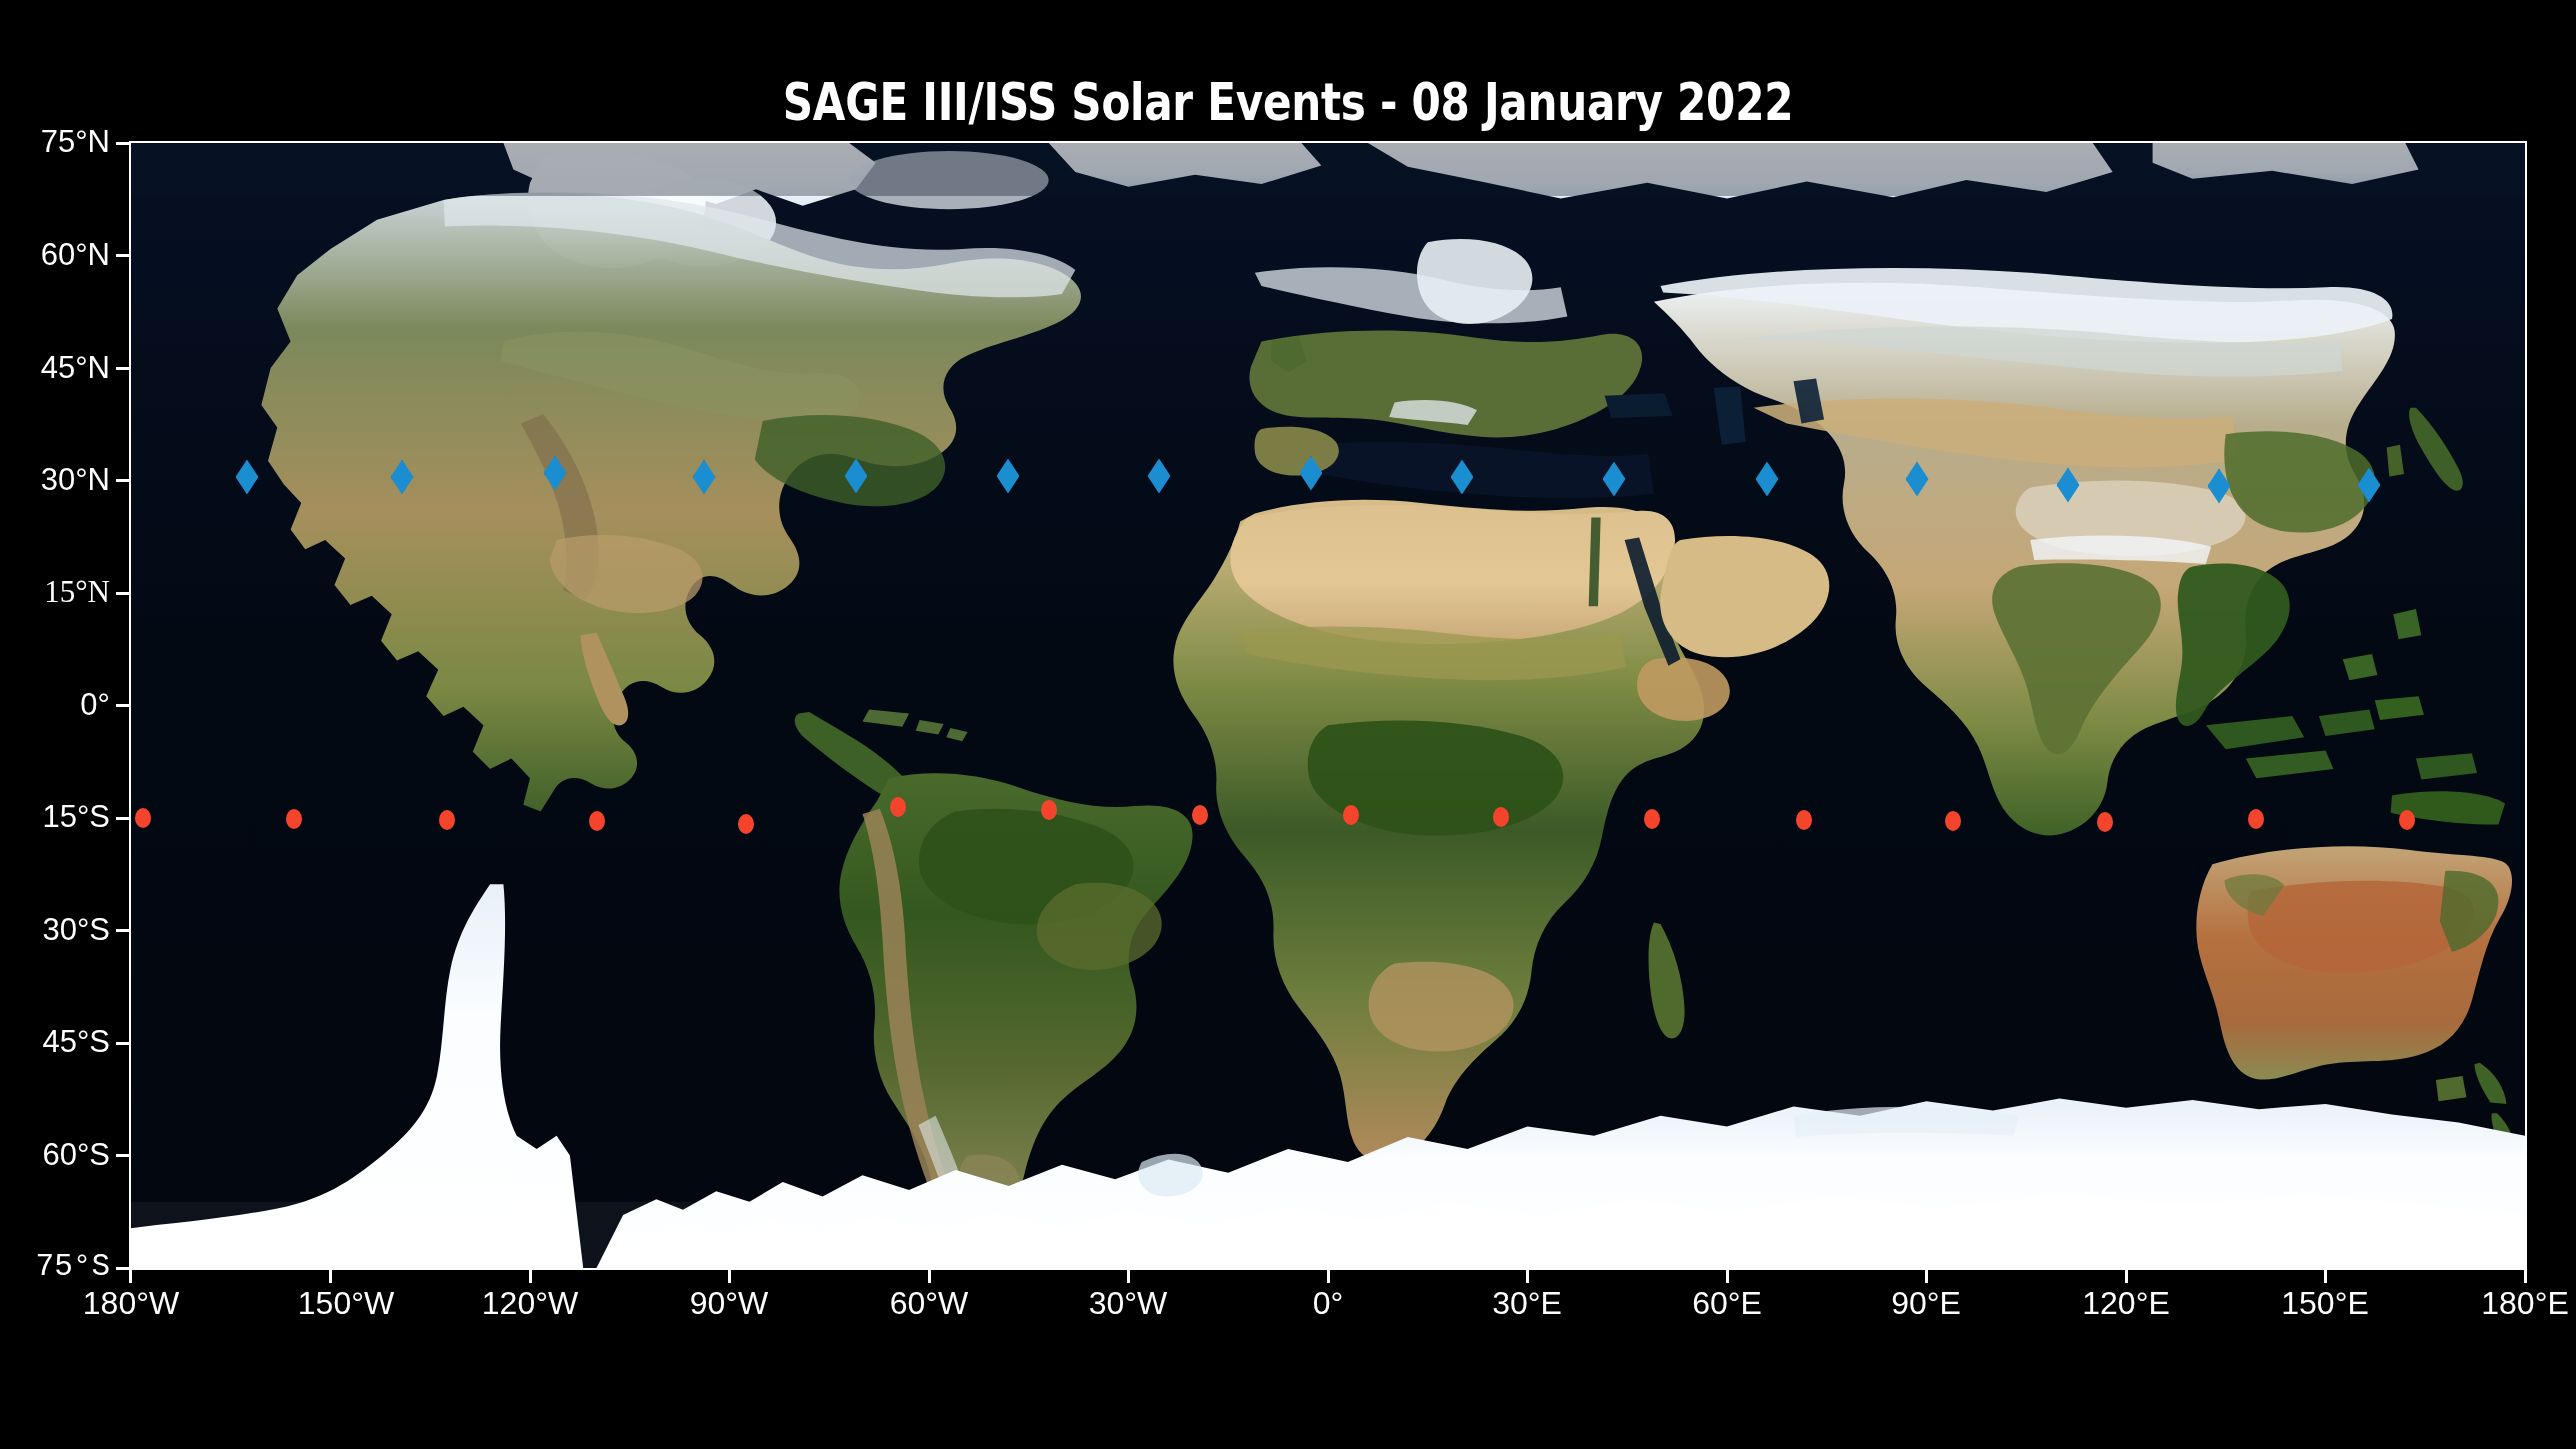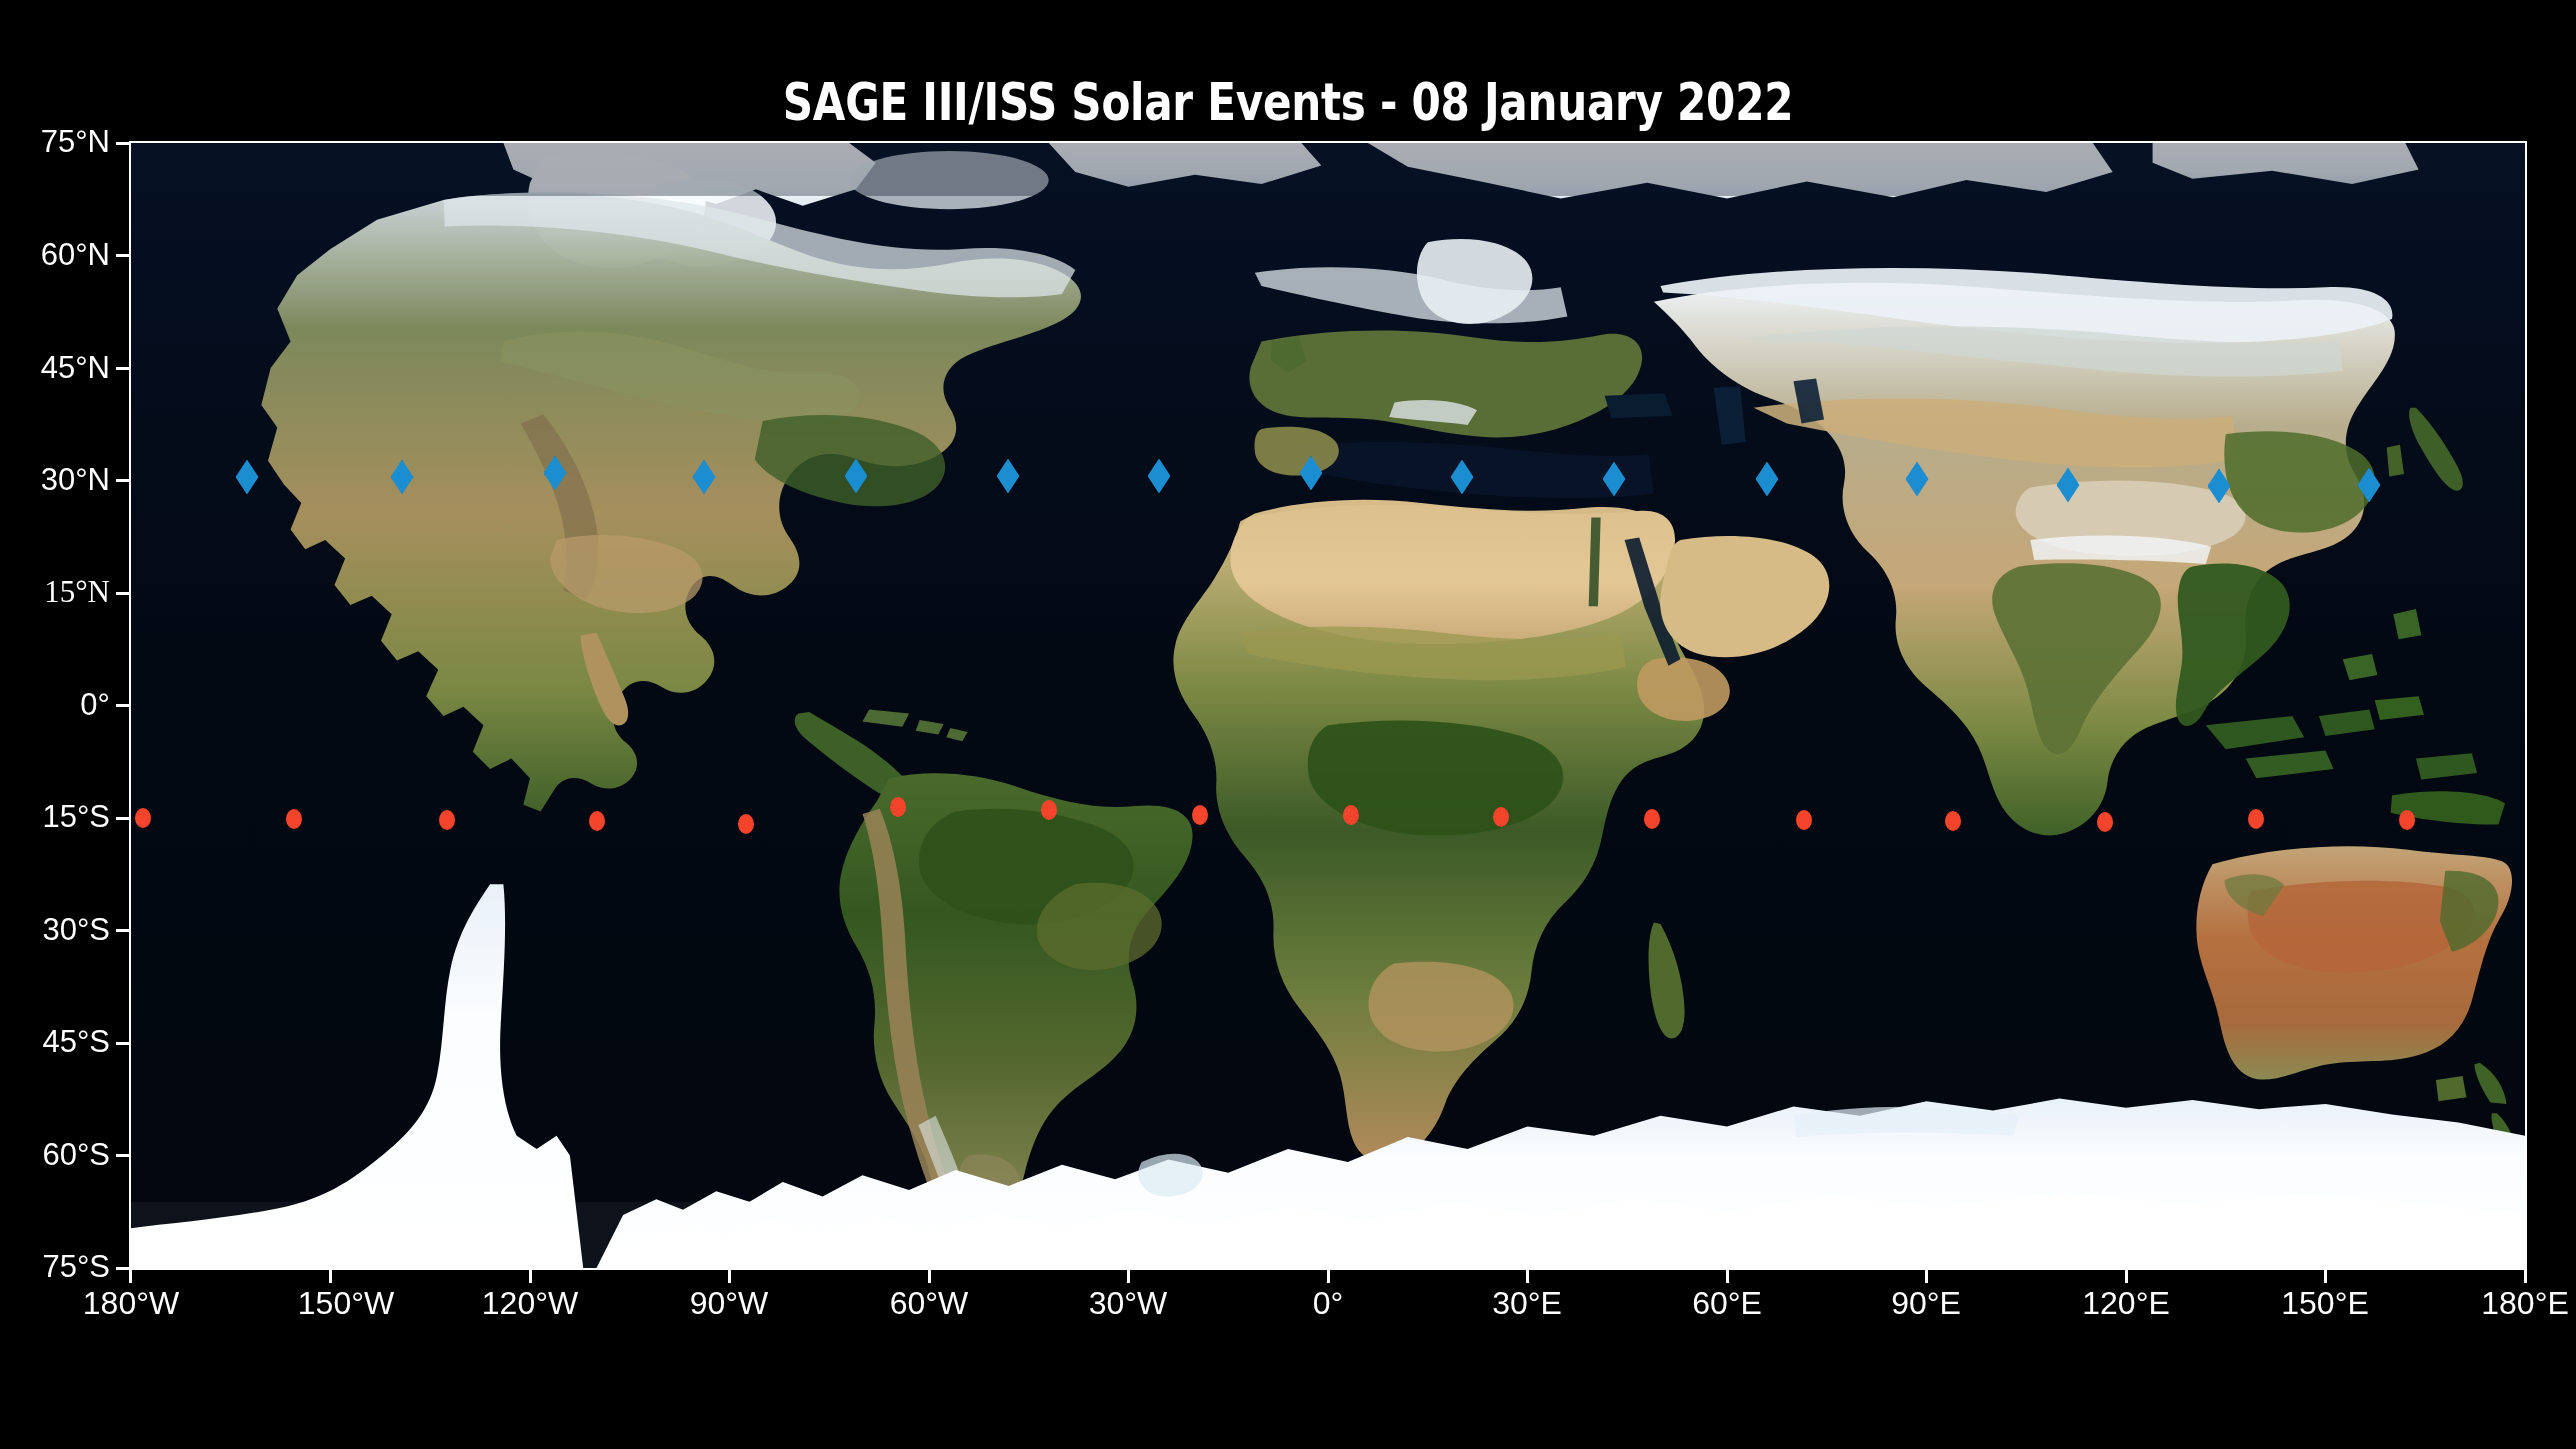--- a/index.html
+++ b/index.html
@@ -405,21 +405,21 @@
       <div class="ylab" style="top: 689px;">0°</div>
       <div class="tick ytick" style="top: 817px;"></div>
       <div class="ylab" style="top: 801px;">15°S</div>
       <div class="tick ytick" style="top: 929px;"></div>
       <div class="ylab" style="top: 914px;">30°S</div>
       <div class="tick ytick" style="top: 1042px;"></div>
       <div class="ylab" style="top: 1026px;">45°S</div>
       <div class="tick ytick" style="top: 1154px;"></div>
       <div class="ylab" style="top: 1139px;">60°S</div>
       <div class="tick ytick" style="top: 1267px;"></div>
-      <div class="ylab" style="top: 1251px;">75°S</div>
+      <div class="ylab" style="top: 1251px; font-family: Liberation Mono, monospace;">75°S</div>
       <div class="tick xtick" style="left: 129px;"></div>
       <div class="xlab" style="left: 131px; top: 1287px;">180°W</div>
       <div class="tick xtick" style="left: 329px;"></div>
       <div class="xlab" style="left: 346px; top: 1287px;">150°W</div>
       <div class="tick xtick" style="left: 529px;"></div>
       <div class="xlab" style="left: 530px; top: 1287px;">120°W</div>
       <div class="tick xtick" style="left: 728px;"></div>
       <div class="xlab" style="left: 729px; top: 1287px;">90°W</div>
       <div class="tick xtick" style="left: 928px;"></div>
       <div class="xlab" style="left: 929px; top: 1287px;">60°W</div>

